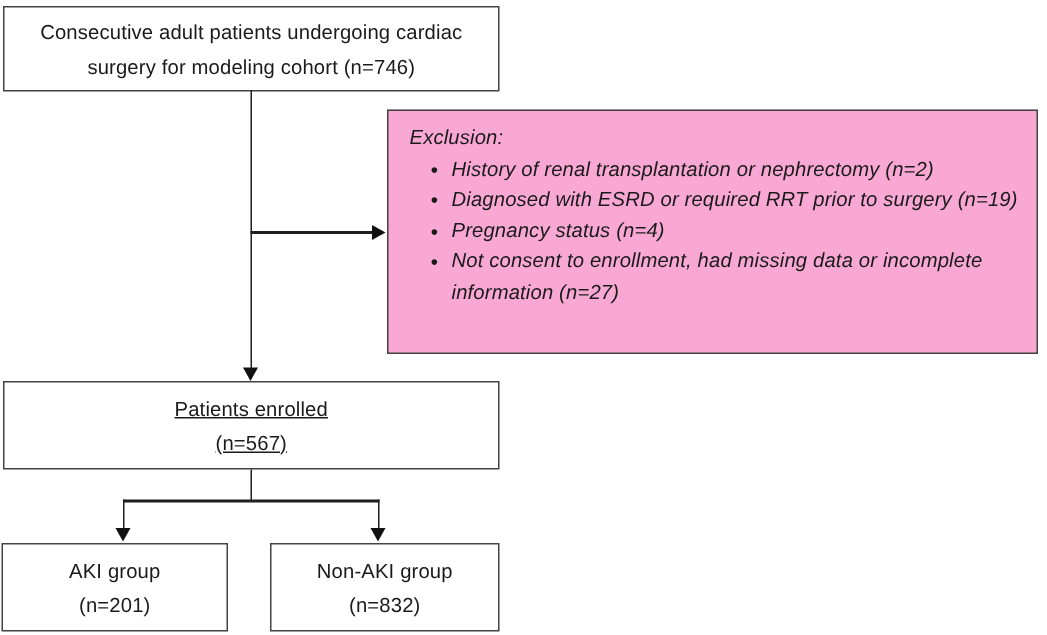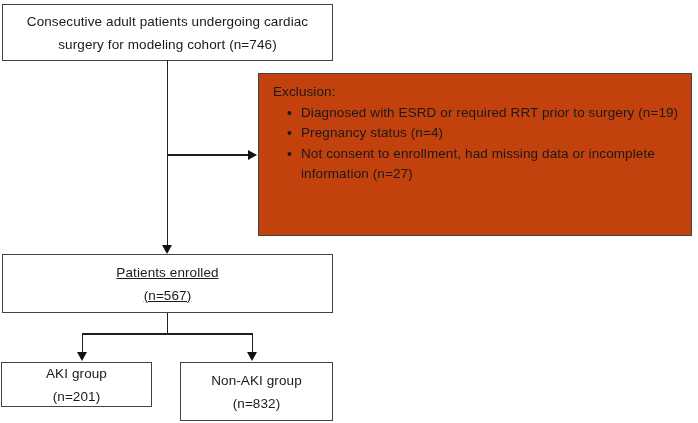--- a/index.html
+++ b/index.html
@@ -25,33 +25,34 @@
     flex-direction: column;
     align-items: center;
     justify-content: center;
     text-align: center;
     font-size: 13.5px;
     line-height: 23px;
     letter-spacing: 0.1px;
   }
   #box-cohort   { left: 2px;   top: 4px;   width: 331px; height: 57px; }
   #box-enrolled { left: 2px;   top: 254px; width: 331px; height: 59px; text-decoration: underline; }
-  #box-aki      { left: 1px;   top: 362px; width: 151px; height: 45px; }
+  #box-aki      { left: 1px;   top: 362px; width: 151px; height: 59px; }
   #box-nonaki   { left: 180px; top: 362px; width: 153px; height: 59px; }
 
   #box-exclusion {
     position: absolute;
     left: 258px; top: 73px; width: 434px; height: 163px;
-    background: #c2410c;
+    background: #f9a8d4;
     border: 1.7px solid #434343;
     box-sizing: border-box;
     font-size: 13.5px;
     line-height: 20.6px;
     letter-spacing: 0.1px;
     padding: 8px 8px 0 14px;
+    font-style: italic;
   }
   .excl-list { margin: 0; padding: 0; list-style: none; }
   .excl-item {
     position: relative;
     margin-left: 14px;
     padding-left: 14px;
   }
   .excl-item::before {
     content: "\2022";
     position: absolute;
@@ -85,20 +86,21 @@
 <div id="stage">
 
   <div class="node" id="box-cohort">
     <div>Consecutive adult patients undergoing cardiac</div>
     <div>surgery for modeling cohort (n=746)</div>
   </div>
 
   <div id="box-exclusion">
     <div>Exclusion:</div>
     <ul class="excl-list">
+      <li class="excl-item">History of renal transplantation or nephrectomy (n=2)</li>
       <li class="excl-item">Diagnosed with ESRD or required RRT prior to surgery (n=19)</li>
       <li class="excl-item">Pregnancy status (n=4)</li>
       <li class="excl-item">Not consent to enrollment, had missing data or incomplete information (n=27)</li>
     </ul>
   </div>
 
   <div class="node" id="box-enrolled">
     <div>Patients enrolled</div>
     <div>(n=567)</div>
   </div>

